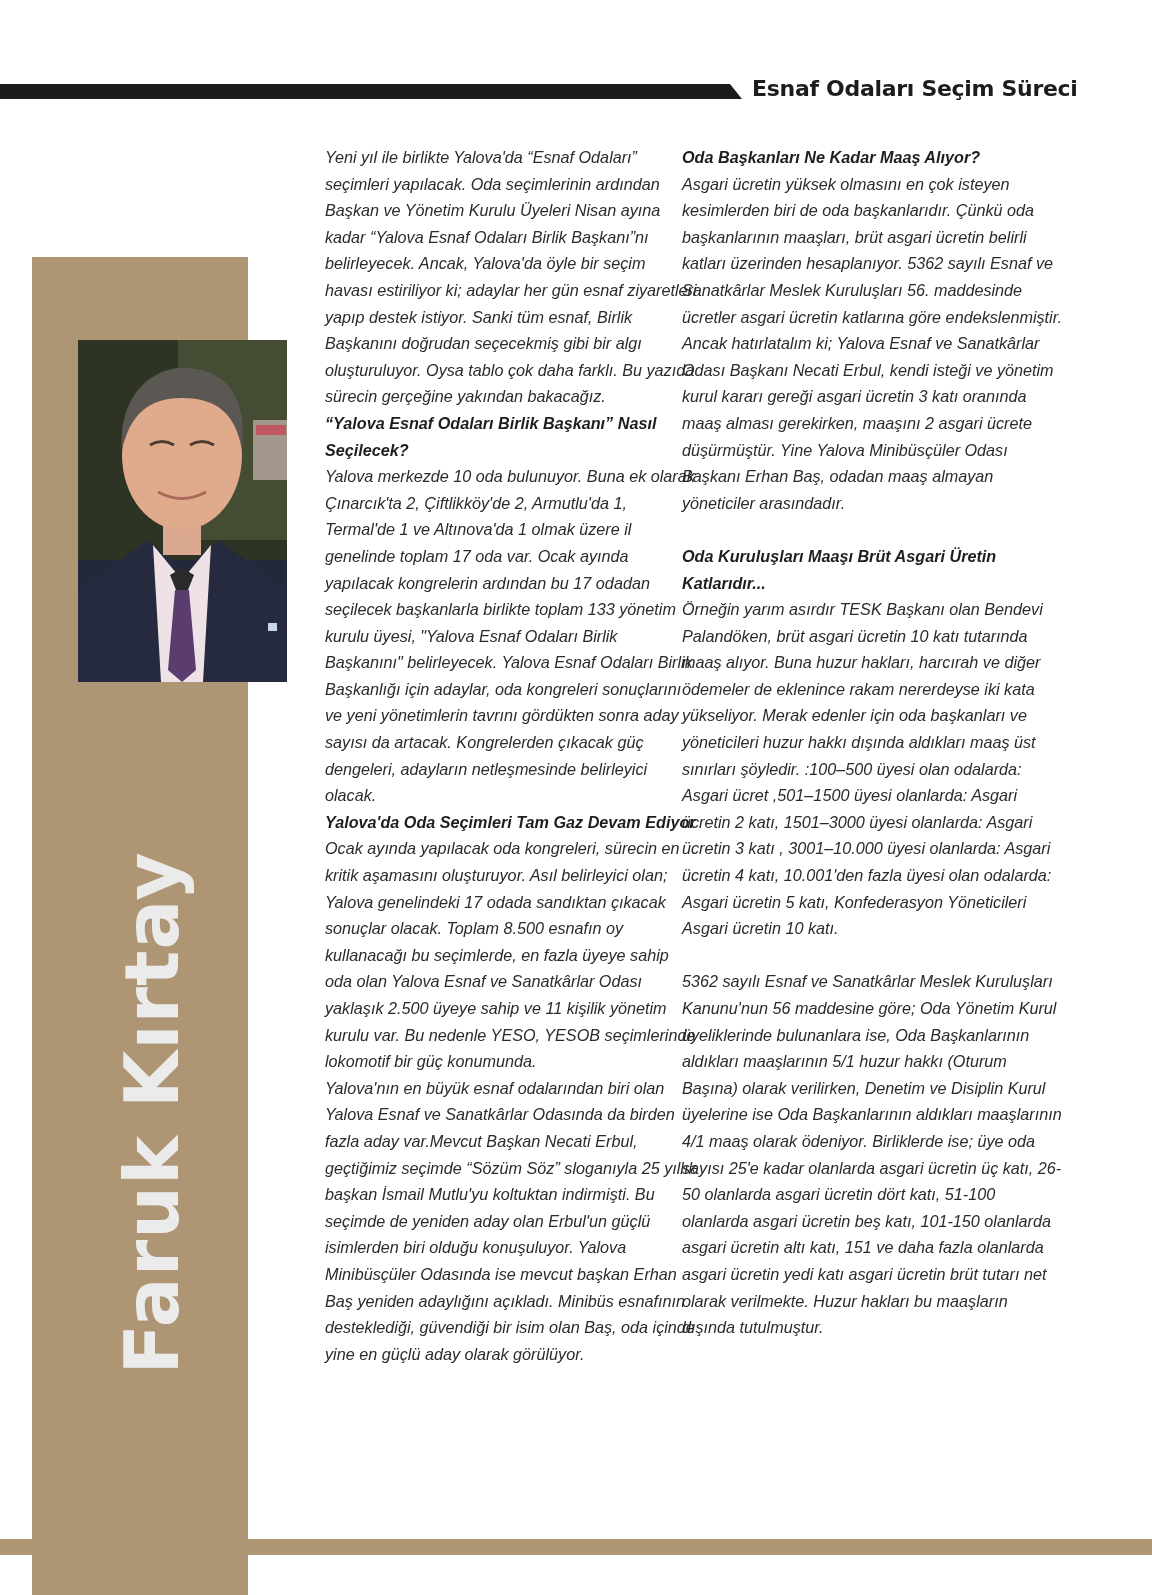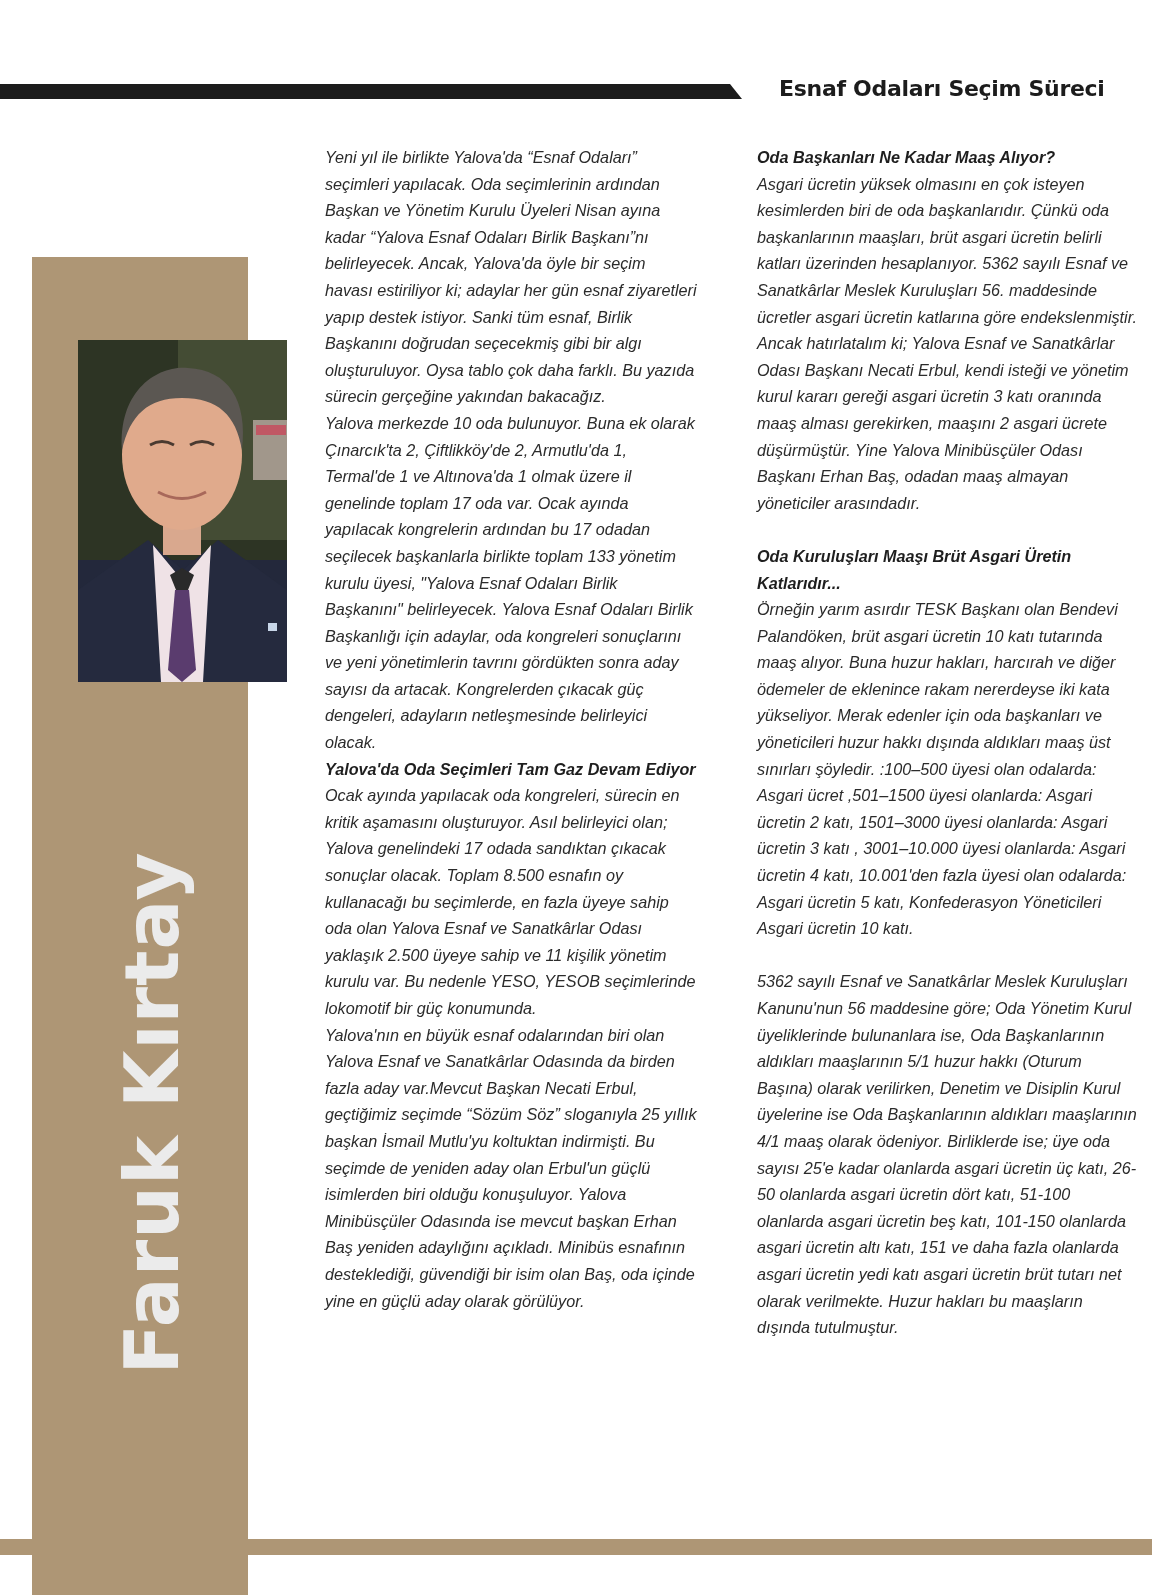--- a/index.html
+++ b/index.html
@@ -1,35 +1,35 @@
 <!DOCTYPE html>
 <html><head>
 <meta charset="utf-8">
 <style>
   html, body { margin: 0; padding: 0; background: #ffffff; }
   body { width: 1152px; height: 1595px; position: relative; overflow: hidden; font-family: "Liberation Sans", sans-serif; color: #2a2a2a; }
 
   .header-bar { position: absolute; left: 0; top: 84px; width: 742px; height: 15px; background: #1c1c1c;
     clip-path: polygon(0 0, 730px 0, 742px 100%, 0 100%); }
-  .header-title { position: absolute; left: 779px; top: 76px; font-family: "DejaVu Sans", sans-serif; font-weight: bold;
+  .header-title { position: absolute; left: 752px; top: 76px; font-family: "DejaVu Sans", sans-serif; font-weight: bold;
     font-size: 22px; color: #1c1c1c; letter-spacing: -0.3px; white-space: nowrap; }
 
   .tan-column { position: absolute; left: 32px; top: 257px; width: 216px; height: 1338px; background: #ae9675; }
   .bottom-bar { position: absolute; left: 0; top: 1539px; width: 1152px; height: 16px; background: #ae9675; }
 
   .photo { position: absolute; left: 78px; top: 340px; width: 209px; height: 342px; overflow: hidden;
     background: linear-gradient(135deg, #2c3322 0%, #3f4a30 40%, #6b6a52 70%, #b9a88e 100%); }
   .photo svg { width: 100%; height: 100%; display: block; }
 
   .author-name { position: absolute; left: 152px; top: 1113px; transform: translate(-50%, -50%) rotate(-90deg);
     font-family: "DejaVu Sans", sans-serif; font-weight: bold; font-size: 74px; color: #ebebeb; white-space: nowrap; letter-spacing: 1px; }
 
   .col { position: absolute; width: 372px; font-size: 16.2px; line-height: 26.6px; font-style: italic; color: #2b2b2b; }
   .col.left { left: 325px; top: 144px; }
-  .col.right { left: 757px; top: 144px; width: 380px; }
+  .col.right { left: 682px; top: 144px; width: 380px; }
   .col p { margin: 0; }
   .col .h { font-weight: bold; color: #1e1e1e; }
   .col .gap { height: 26.6px; }
 </style>
 </head>
 <body>
 
 <div class="header-bar"></div>
 <div class="header-title">Esnaf Odaları Seçim Süreci</div>
 
@@ -55,20 +55,21 @@
     <rect x="190" y="283" width="9" height="8" fill="#c8d6e8"></rect>
   </svg>
 </div>
 
 <div class="author-name">Faruk Kırtay</div>
 
 <div class="bottom-bar"></div>
 
 <div class="col left" id="left-col">
     <p class="t">Yeni yıl ile birlikte Yalova'da  “Esnaf Odaları” seçimleri yapılacak. Oda seçimlerinin ardından Başkan ve Yönetim Kurulu Üyeleri Nisan ayına kadar “Yalova Esnaf Odaları Birlik Başkanı”nı belirleyecek. Ancak, Yalova'da öyle bir seçim havası estiriliyor ki; adaylar her gün esnaf ziyaretleri yapıp destek istiyor. Sanki tüm esnaf, Birlik Başkanını doğrudan seçecekmiş gibi bir algı oluşturuluyor. Oysa tablo çok daha farklı. Bu yazıda sürecin gerçeğine yakından bakacağız.</p>
+    <p class="h">“Yalova Esnaf Odaları Birlik Başkanı” Nasıl Seçilecek?</p>
     <p class="t">Yalova merkezde 10 oda bulunuyor. Buna ek olarak Çınarcık'ta 2, Çiftlikköy'de 2, Armutlu'da 1, Termal'de 1 ve Altınova'da 1 olmak üzere il genelinde toplam 17 oda var. Ocak ayında yapılacak kongrelerin ardından bu 17 odadan seçilecek başkanlarla birlikte toplam 133 yönetim kurulu üyesi, "Yalova Esnaf Odaları Birlik Başkanını" belirleyecek.  Yalova Esnaf Odaları Birlik Başkanlığı için adaylar, oda kongreleri sonuçlarını ve yeni yönetimlerin tavrını gördükten sonra aday sayısı da artacak. Kongrelerden çıkacak güç dengeleri, adayların netleşmesinde belirleyici olacak.</p>
     <p class="h">Yalova'da Oda Seçimleri Tam Gaz Devam Ediyor</p>
     <p class="t">Ocak ayında yapılacak oda kongreleri, sürecin en kritik aşamasını oluşturuyor. Asıl belirleyici olan; Yalova genelindeki 17 odada sandıktan çıkacak sonuçlar olacak. Toplam 8.500 esnafın oy kullanacağı bu seçimlerde, en fazla üyeye sahip oda olan Yalova Esnaf ve Sanatkârlar Odası yaklaşık 2.500 üyeye sahip ve 11 kişilik yönetim kurulu var. Bu nedenle YESO, YESOB seçimlerinde lokomotif bir güç konumunda.</p>
     <p class="t">Yalova'nın en büyük esnaf odalarından biri olan Yalova Esnaf ve Sanatkârlar Odasında da birden fazla aday var.Mevcut Başkan Necati Erbul, geçtiğimiz seçimde “Sözüm Söz” sloganıyla 25 yıllık başkan İsmail Mutlu'yu koltuktan indirmişti. Bu seçimde de yeniden aday olan Erbul'un güçlü isimlerden biri olduğu konuşuluyor. Yalova Minibüsçüler Odasında ise mevcut başkan Erhan Baş yeniden adaylığını açıkladı. Minibüs esnafının desteklediği, güvendiği bir isim olan Baş, oda içinde yine en güçlü aday olarak görülüyor.</p>
   </div>
 <div class="col right" id="right-col">
     <p class="h">Oda Başkanları Ne Kadar Maaş Alıyor?</p>
     <p class="t">Asgari ücretin yüksek olmasını en çok isteyen kesimlerden biri de oda başkanlarıdır. Çünkü oda başkanlarının maaşları, brüt asgari ücretin belirli katları üzerinden hesaplanıyor. 5362 sayılı Esnaf ve Sanatkârlar Meslek Kuruluşları 56. maddesinde ücretler asgari ücretin katlarına göre endekslenmiştir. Ancak hatırlatalım ki; Yalova Esnaf ve Sanatkârlar Odası Başkanı Necati Erbul, kendi isteği ve yönetim kurul kararı gereği asgari ücretin 3 katı oranında maaş alması gerekirken, maaşını 2 asgari ücrete düşürmüştür. Yine Yalova Minibüsçüler Odası Başkanı Erhan Baş, odadan maaş almayan yöneticiler arasındadır.</p>
     <div class="gap"></div>
     <p class="h">Oda Kuruluşları Maaşı Brüt Asgari Üretin Katlarıdır...</p>

